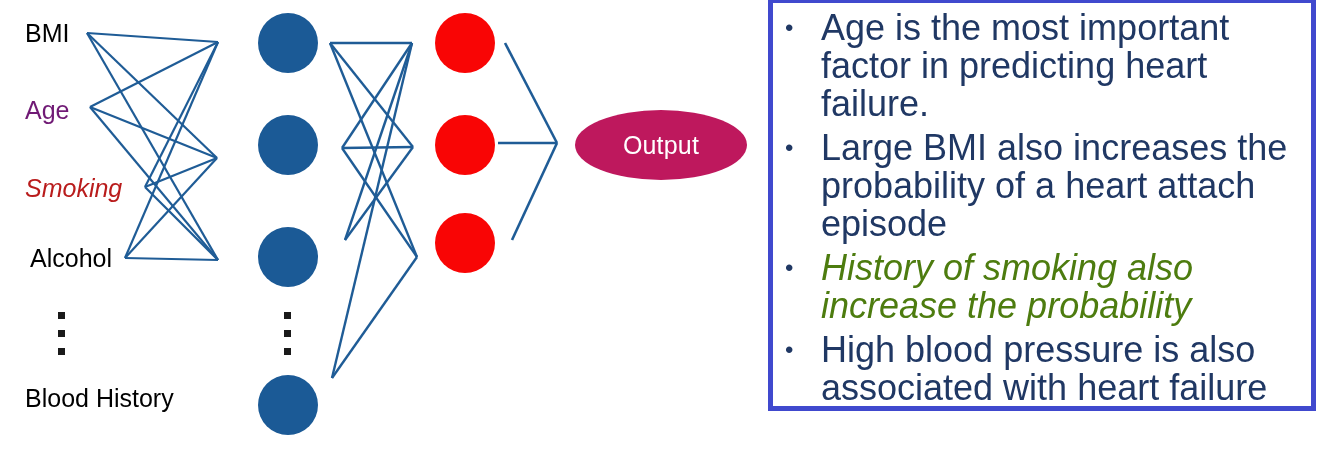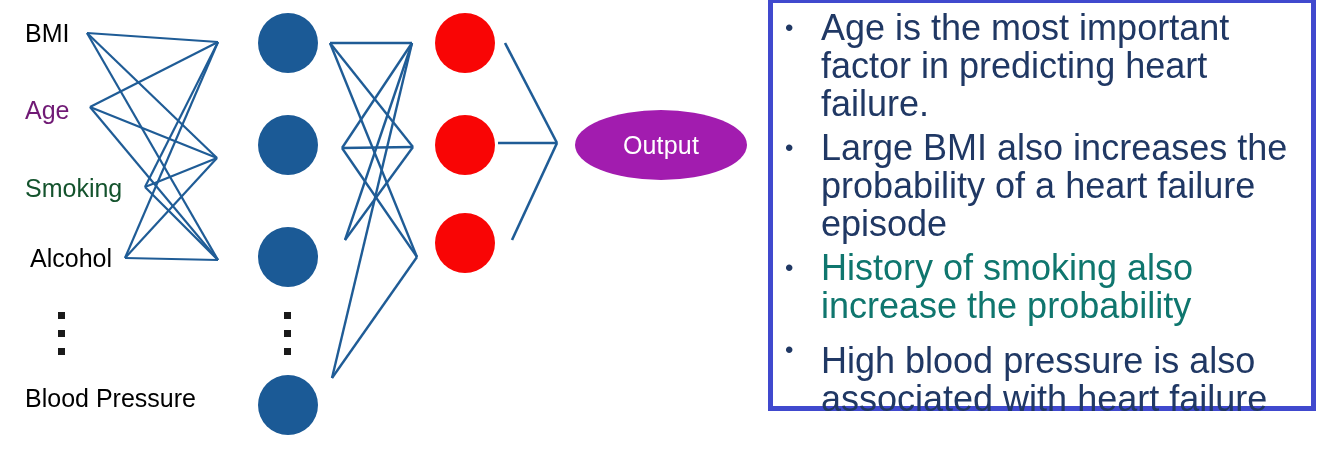--- a/index.html
+++ b/index.html
@@ -131,23 +131,23 @@
     <g id="edges-output-result" stroke="#1f5c96" stroke-width="2.6" fill="none">
         <line x1="505" y1="43" x2="557" y2="143"></line>
         <line x1="498" y1="143" x2="557" y2="143"></line>
         <line x1="512" y1="240" x2="557" y2="143"></line>
       </g>
   </svg>
 
   <div id="input-labels">
       <div class="input-label" style="left: 25px; top: 33px; color: rgb(0, 0, 0);">BMI</div>
       <div class="input-label" style="left: 25px; top: 110px; color: #701a75;">Age</div>
-      <div class="input-label" style="left: 25px; top: 188px; color: #14532d;">Smoking</div>
+      <div class="input-label" style="left: 25px; top: 188px; color: #b91c1c; font-style: italic;">Smoking</div>
       <div class="input-label" style="left: 30px; top: 258px; color: rgb(0, 0, 0);">Alcohol</div>
-      <div class="input-label" style="left: 25px; top: 398px; color: rgb(0, 0, 0);">Blood Pressure</div>
+      <div class="input-label" style="left: 25px; top: 398px; color: rgb(0, 0, 0);">Blood History</div>
     </div>
 
   <div class="vdots" style="left:58px; top:312px;">
     <i></i>
       <i></i>
       <i></i>
   </div>
 
   <div id="hidden-nodes">
       <div class="node" style="left: 258px; top: 13px; width: 60px; height: 60px; background: rgb(27, 90, 150);"></div>
@@ -161,36 +161,36 @@
       <i></i>
       <i></i>
   </div>
 
   <div id="output-nodes">
       <div class="node" style="left: 435px; top: 13px; width: 60px; height: 60px; background: rgb(249, 5, 5);"></div>
       <div class="node" style="left: 435px; top: 115px; width: 60px; height: 60px; background: rgb(249, 5, 5);"></div>
       <div class="node" style="left: 435px; top: 213px; width: 60px; height: 60px; background: rgb(249, 5, 5);"></div>
     </div>
 
-  <div class="output-ellipse" id="result-ellipse" style="left: 575px; top: 110px; width: 172px; height: 70px; background: #a21caf; color: rgb(255, 255, 255);">
+  <div class="output-ellipse" id="result-ellipse" style="left: 575px; top: 110px; width: 172px; height: 70px; background: #be185d; color: rgb(255, 255, 255);">
     <span>Output</span>
   </div>
 
   <div id="insights-panel" style="border-color: rgb(64, 73, 206);">
       <div class="bullet-row">
         <div class="bullet-mark" style="color: rgb(32, 56, 100);">•</div>
         <div class="bullet-text" style="color: rgb(32, 56, 100);">Age is the most important factor in predicting heart failure.</div>
       </div>
       <div class="bullet-row">
         <div class="bullet-mark" style="color: rgb(32, 56, 100);">•</div>
-        <div class="bullet-text" style="color: rgb(32, 56, 100);">Large BMI also increases the probability of a heart failure episode</div>
+        <div class="bullet-text" style="color: rgb(32, 56, 100);">Large BMI also increases the probability of a heart attach episode</div>
       </div>
       <div class="bullet-row">
         <div class="bullet-mark" style="color: rgb(32, 56, 100);">•</div>
-        <div class="bullet-text" style="color: #0f766e;">History of smoking also increase the probability</div>
+        <div class="bullet-text" style="color: #4d7c0f; font-style: italic;">History of smoking also increase the probability</div>
       </div>
       <div class="bullet-row">
         <div class="bullet-mark" style="color: rgb(32, 56, 100);">•</div>
-        <div class="bullet-text" style="color: rgb(32, 56, 100); margin-top: 11px;">High blood pressure is also associated with heart failure</div>
+        <div class="bullet-text" style="color: rgb(32, 56, 100);">High blood pressure is also associated with heart failure</div>
       </div>
     </div>
 
 </div>
 
 </body></html>

